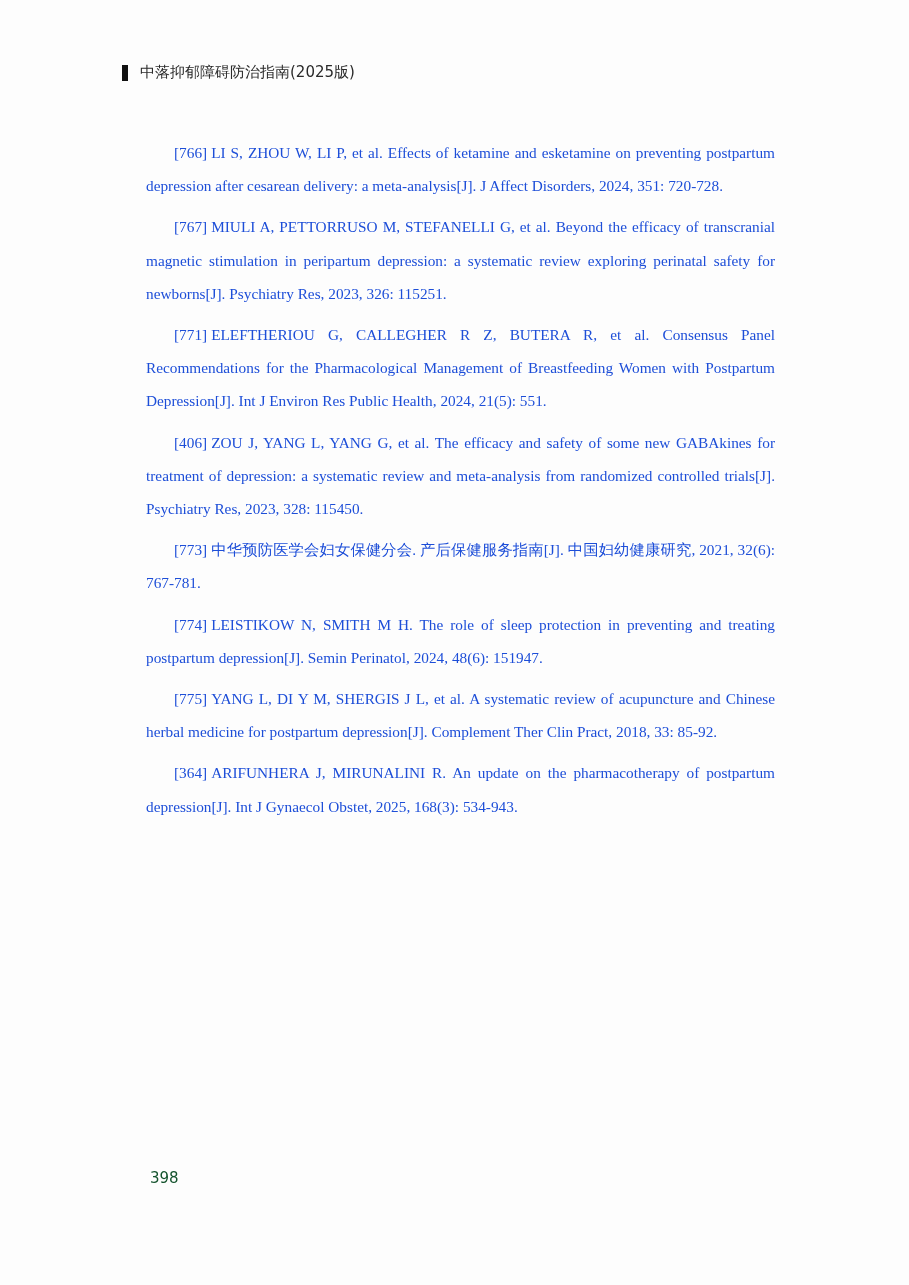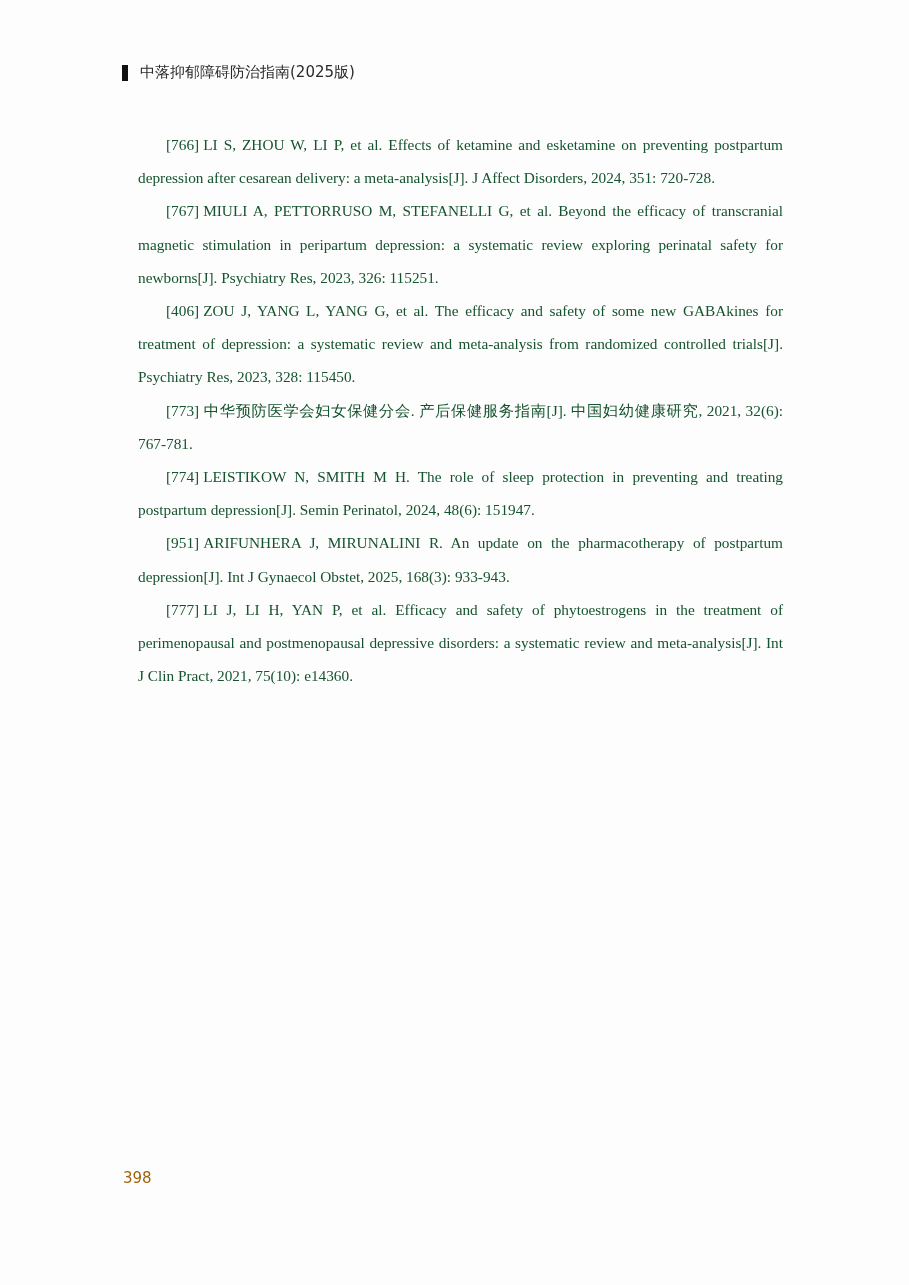--- a/index.html
+++ b/index.html
@@ -9,43 +9,44 @@
     }
     .page { position: absolute; left: 0; top: 0; width: 909px; height: 1285px; background: #fdfdfd; }
     .running-header {
       position: absolute; left: 122px; top: 63px;
       display: flex; align-items: center;
       font-family: "DejaVu Sans", sans-serif; font-size: 15px; color: #2a2a2a;
     }
     .header-bar { display: inline-block; width: 6px; height: 16px; background: #111; margin-right: 12px; }
     .refs { position: absolute; left: 138px; top: 128px; width: 645px; }
     .ref {
-      font-size: 15.3px; line-height: 33.2px; margin: 0;
+      font-size: 15.3px; line-height: 33.2px; margin: 8px;
       text-indent: 28px; text-align: justify;
-      color: #14532d;
+      color: #1d4ed8;
     }
     .ref-num { margin-right: 4px; }
     .page-number {
-      position: absolute; left: 123px; top: 1169px;
-      font-family: "DejaVu Sans", sans-serif; font-size: 15px; color: #a16207;
+      position: absolute; left: 150px; top: 1169px;
+      font-family: "DejaVu Sans", sans-serif; font-size: 15px; color: #14532d;
     }
   </style>
 </head>
 <body>
 
 <div class="page">
   <div class="running-header">
     <span class="header-bar"></span>
     <span>中落抑郁障碍防治指南(2025版)</span>
   </div>
 
   <div class="refs">
     <p class="ref"><span class="ref-num">[766]</span><span>LI S, ZHOU W, LI P, et al. Effects of ketamine and esketamine on preventing postpartum depression after cesarean delivery: a meta-analysis[J]. J Affect Disorders, 2024, 351: 720-728.</span></p>
     <p class="ref"><span class="ref-num">[767]</span><span>MIULI A, PETTORRUSO M, STEFANELLI G, et al. Beyond the efficacy of transcranial magnetic stimulation in peripartum depression: a systematic review exploring perinatal safety for newborns[J]. Psychiatry Res, 2023, 326: 115251.</span></p>
+    <p class="ref"><span class="ref-num">[771]</span><span>ELEFTHERIOU G, CALLEGHER R Z, BUTERA R, et al. Consensus Panel Recommendations for the Pharmacological Management of Breastfeeding Women with Postpartum Depression[J]. Int J Environ Res Public Health, 2024, 21(5): 551.</span></p>
     <p class="ref"><span class="ref-num">[406]</span><span>ZOU J, YANG L, YANG G, et al. The efficacy and safety of some new GABAkines for treatment of depression: a systematic review and meta-analysis from randomized controlled trials[J]. Psychiatry Res, 2023, 328: 115450.</span></p>
     <p class="ref"><span class="ref-num">[773]</span><span>中华预防医学会妇女保健分会. 产后保健服务指南[J]. 中国妇幼健康研究, 2021, 32(6): 767-781.</span></p>
     <p class="ref"><span class="ref-num">[774]</span><span>LEISTIKOW N, SMITH M H. The role of sleep protection in preventing and treating postpartum depression[J]. Semin Perinatol, 2024, 48(6): 151947.</span></p>
-    <p class="ref"><span class="ref-num">[951]</span><span>ARIFUNHERA J, MIRUNALINI R. An update on the pharmacotherapy of postpartum depression[J]. Int J Gynaecol Obstet, 2025, 168(3): 933-943.</span></p>
-    <p class="ref"><span class="ref-num">[777]</span><span>LI J, LI H, YAN P, et al. Efficacy and safety of phytoestrogens in the treatment of perimenopausal and postmenopausal depressive disorders: a systematic review and meta-analysis[J]. Int J Clin Pract, 2021, 75(10): e14360.</span></p>
+    <p class="ref"><span class="ref-num">[775]</span><span>YANG L, DI Y M, SHERGIS J L, et al. A systematic review of acupuncture and Chinese herbal medicine for postpartum depression[J]. Complement Ther Clin Pract, 2018, 33: 85-92.</span></p>
+    <p class="ref"><span class="ref-num">[364]</span><span>ARIFUNHERA J, MIRUNALINI R. An update on the pharmacotherapy of postpartum depression[J]. Int J Gynaecol Obstet, 2025, 168(3): 534-943.</span></p>
   </div>
 
   <div class="page-number">398</div>
 </div>
 
 </body></html>

